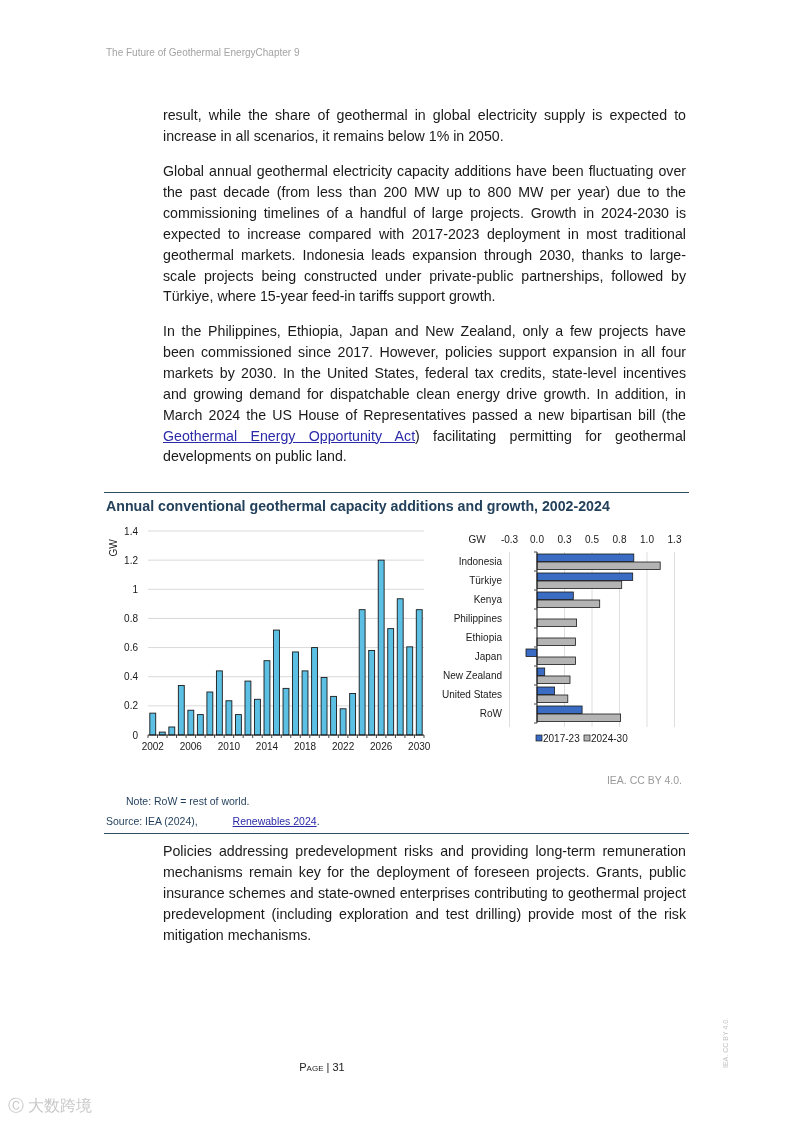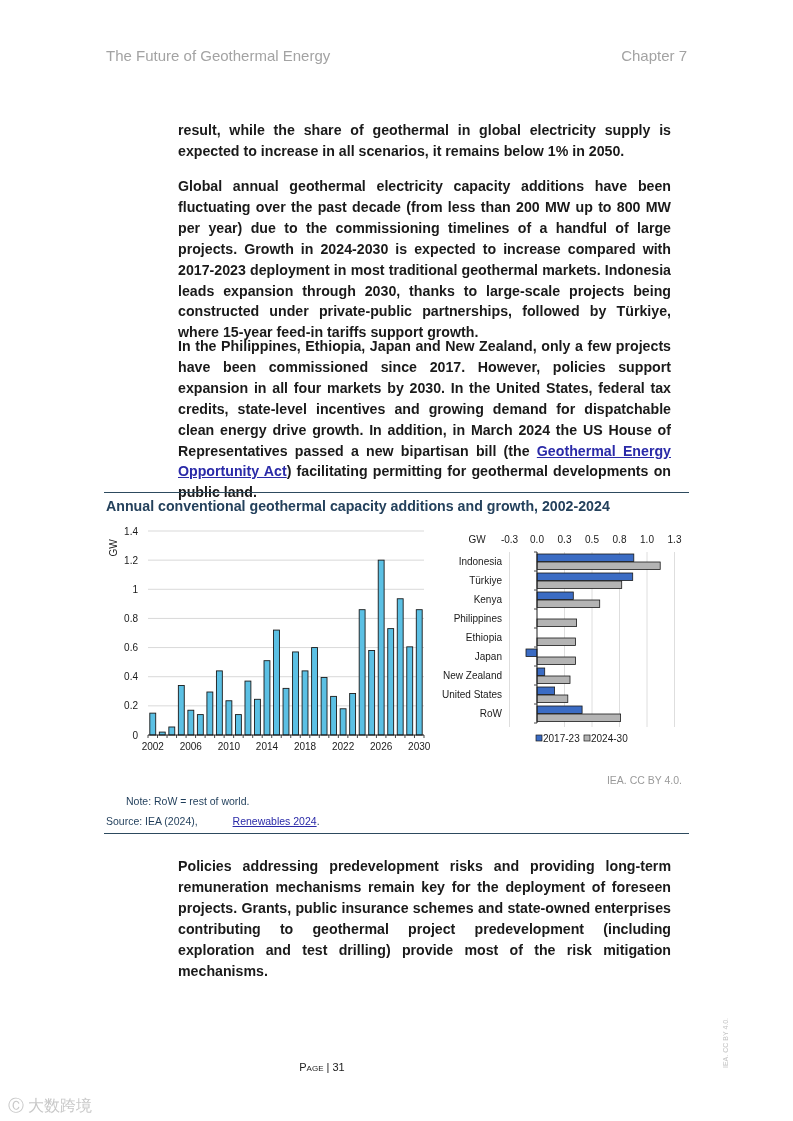--- a/index.html
+++ b/index.html
@@ -1,19 +1,19 @@
 <!DOCTYPE html>
 <html><head>
 <meta charset="utf-8">
 <style>
   html, body { margin:0; padding:0; background:#ffffff; }
   body { width:793px; height:1121px; position:relative; overflow:hidden; font-family:"Liberation Sans", sans-serif; color:#1a1a1a; }
-  .running-header { position:absolute; top:47px; left:106px; right:106px; font-size:15px; color:#a3a3a3; display:flex; justify-content:space-between; }
+  .running-header { position:absolute; top:47px; left:106px; right:106px; font-size:10px; color:#a3a3a3; display:flex; }
   .body-text { position:absolute; left:162px; width:525px; font-size:14.2px; line-height:20.9px; text-align:justify; color:#1a1a1a; }
-  .body-text p { margin:16px;font-weight:bold; }
+  .body-text p { margin:1px; }
   .p1 { top:104px; }
   .p2 { top:160px; }
   .p3 { top:320px; }
   .p4 { top:840px; }
   a.link { color:#2a2aa8; text-decoration:underline; }
   .figure-rule-top { position:absolute; left:104px; width:585px; top:492px; height:1px; background:#2d4a5e; }
   .figure-rule-bottom { position:absolute; left:104px; width:585px; top:833px; height:1px; background:#2d4a5e; }
   .figure-title { position:absolute; left:106px; top:498px; font-size:14.2px; font-weight:bold; color:#24415c; }
   .left-chart { position:absolute; left:104px; top:522px; width:330px; height:235px; }
   .right-chart { position:absolute; left:432px; top:525px; width:260px; height:230px; }
@@ -25,21 +25,21 @@
   .page-number .sc { font-variant:small-caps; }
   .side-license { position:absolute; left:722px; top:1068px; transform:rotate(-90deg); transform-origin:left top; font-size:7px; color:#c3c3c3; white-space:nowrap; }
   .watermark { position:absolute; left:8px; top:1096px; font-size:16px; color:#c8c8c8; display:flex; align-items:center; gap:4px; }
   svg text { font-family:"Liberation Sans", sans-serif; }
 </style>
 </head>
 <body>
 
 <div class="running-header">
   <span>The Future of Geothermal Energy</span>
-  <span>Chapter 7</span>
+  <span>Chapter 9</span>
 </div>
 
 <div class="body-text p1">
     <p>result, while the share of geothermal in global electricity supply is expected to increase in all scenarios, it remains below 1% in 2050.</p>
   </div>
 <div class="body-text p2">
     <p>Global annual geothermal electricity capacity additions have been fluctuating over the past decade (from less than 200 MW up to 800 MW per year) due to the commissioning timelines of a handful of large projects. Growth in 2024-2030 is expected to increase compared with 2017-2023 deployment in most traditional geothermal markets. Indonesia leads expansion through 2030, thanks to large-scale projects being constructed under private-public partnerships, followed by Türkiye, where 15-year feed-in tariffs support growth.</p>
   </div>
 <div class="body-text p3">
   <p><span>In the Philippines, Ethiopia, Japan and New Zealand, only a few projects have been commissioned since 2017. However, policies support expansion in all four markets by 2030. In the United States, federal tax credits, state-level incentives and growing demand for dispatchable clean energy drive growth. In addition, in March 2024 the US House of Representatives passed a new bipartisan bill (the </span><a class="link" href="#">Geothermal Energy Opportunity Act</a><span>) facilitating permitting for geothermal developments on public land.</span></p>

